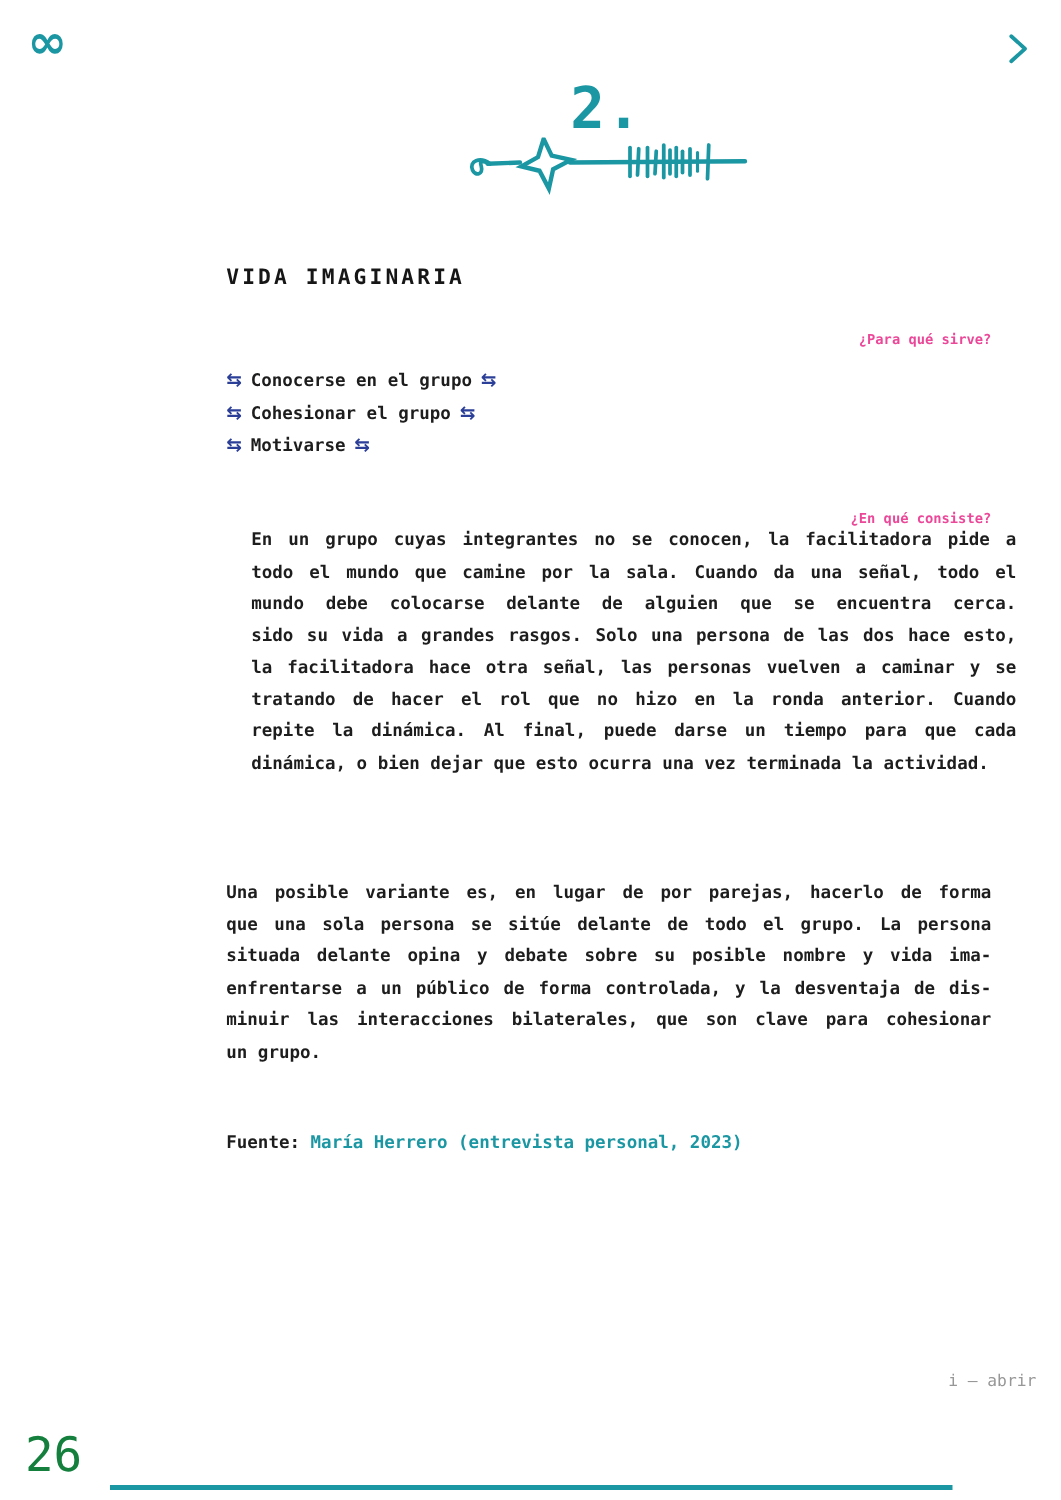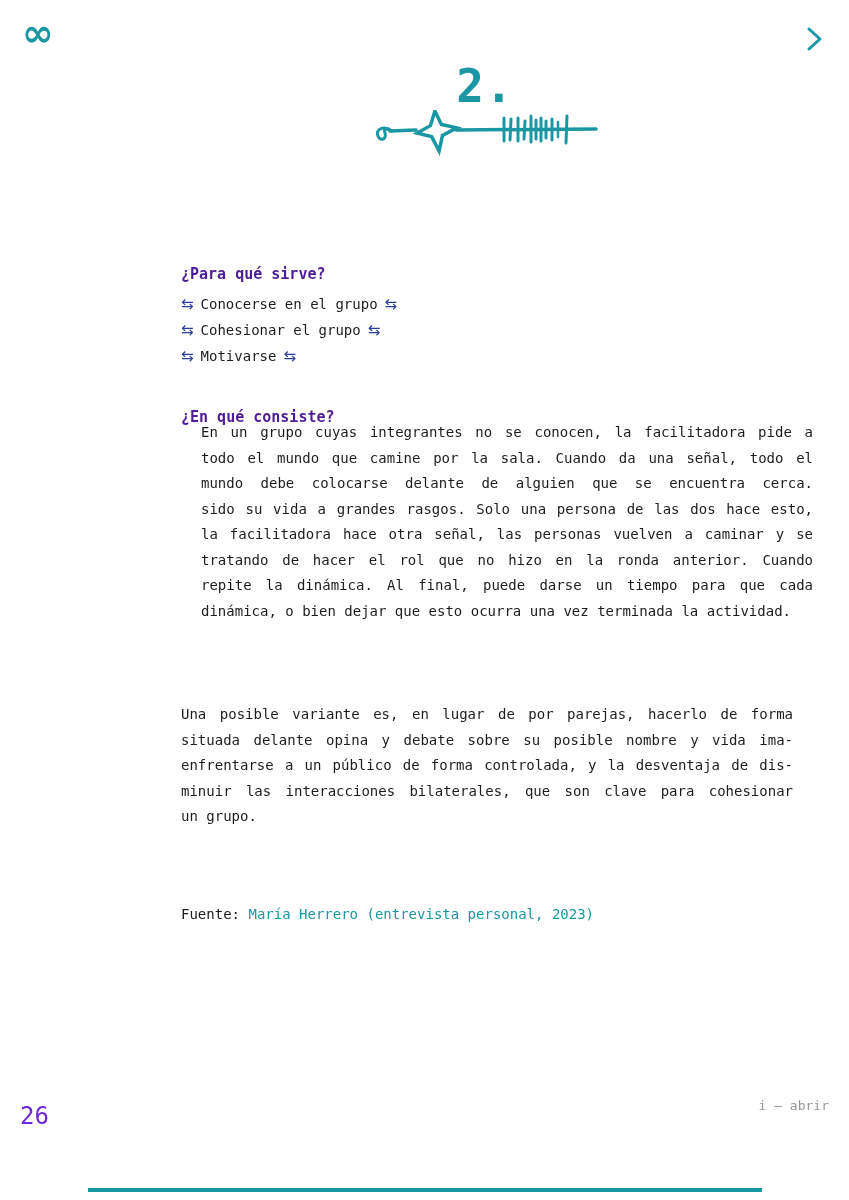--- a/index.html
+++ b/index.html
@@ -10,37 +10,37 @@
   }
   
   .infinity{position:absolute;left:22px;top:14px;font-size:38px;line-height:38px;
     font-weight:bold;font-family:"DejaVu Sans",sans-serif;color:#1b97a3;cursor:pointer;}
   .chev{position:absolute;left:803px;top:26px;cursor:pointer;}
   
   .chapter-num{position:absolute;left:370px;top:62px;width:230px;text-align:center;
     font-size:46px;line-height:48px;color:#1b97a3;font-weight:bold;letter-spacing:1px;}
   .squiggle{position:absolute;left:370px;top:110px;}
   
-  .col{position:absolute;left:181px;width:612px;}
+  .col{position:absolute;left:181px;width:612px;font-weight:bold;}
   .h1{top:212px;font-size:17px;font-weight:bold;letter-spacing:2.5px;color:#161616;}
-  .h2{font-size:15px;font-weight:bold;color:#4c1d95;}
+  .h2{font-size:11px;font-weight:bold;color:#ec4899;text-align:right;}
   .purpose-h{top:265px;}
   .purpose-list{top:291px;}
   .consist-h{top:408px;}
   .para1{top:420px;margin-left:20px;}
   .para2{top:702px;}
   .source{top:906px;font-size:14px;}
   .tline{height:25.5px;line-height:25.5px;font-size:14px;white-space:nowrap;}
   .jline{white-space:normal;text-align:justify;text-align-last:justify;}
   .prow{height:26px;line-height:26px;font-size:14px;}
   .arrow{color:#2b3f98;font-family:"DejaVu Sans",sans-serif;font-size:15px;}
   .ptxt{margin:0 7px;}
   .src-link{color:#1b97a3;text-decoration:none;cursor:pointer;}
   
-  .pgnum{position:absolute;left:20px;top:1100px;font-size:24px;line-height:32px;color:#6d28d9;}
+  .pgnum{position:absolute;left:20px;top:1148px;font-size:38px;line-height:32px;color:#15803d;}
   .foottag{position:absolute;right:20px;top:1098px;font-size:13px;color:#979797;}
   .bottom-rule{position:absolute;left:88px;top:1188px;width:674px;height:4px;background:#1b97a3;}
 </style>
 </head>
 <body>
 
 <div class="page">
 
   <div class="infinity">∞</div>
 
@@ -72,20 +72,21 @@
         <path d="M166 10 L166 29" stroke-width="3"></path>
         <path d="M171 8 L171 31" stroke-width="3"></path>
         <path d="M176 11 L176 28" stroke-width="3"></path>
         <path d="M182 9 L182 30" stroke-width="3"></path>
         <path d="M188 12 L188 27" stroke-width="2.5"></path>
         <path d="M197 6 L196 33" stroke-width="3"></path>
       </g>
     </svg>
   </div>
 
+  <div class="col h1">VIDA IMAGINARIA</div>
 
   <div class="col h2 purpose-h">¿Para qué sirve?</div>
 
   <div class="col purpose-list">
       <div class="prow"><span class="arrow">⇆</span><span class="ptxt">Conocerse en el grupo</span><span class="arrow">⇆</span></div>
       <div class="prow"><span class="arrow">⇆</span><span class="ptxt">Cohesionar el grupo</span><span class="arrow">⇆</span></div>
       <div class="prow"><span class="arrow">⇆</span><span class="ptxt">Motivarse</span><span class="arrow">⇆</span></div>
     </div>
 
   <div class="col h2 consist-h">¿En qué consiste?</div>
@@ -96,20 +97,21 @@
       <div class="tline jline">mundo debe colocarse delante de alguien que se encuentra cerca.</div>
       <div class="tline jline">sido su vida a grandes rasgos. Solo una persona de las dos hace esto,</div>
       <div class="tline jline">la facilitadora hace otra señal, las personas vuelven a caminar y se</div>
       <div class="tline jline">tratando de hacer el rol que no hizo en la ronda anterior. Cuando</div>
       <div class="tline jline">repite la dinámica. Al final, puede darse un tiempo para que cada</div>
       <div class="tline">dinámica, o bien dejar que esto ocurra una vez terminada la actividad.</div>
     </div>
 
   <div class="col para2">
       <div class="tline jline">Una posible variante es, en lugar de por parejas, hacerlo de forma</div>
+      <div class="tline jline">que una sola persona se sitúe delante de todo el grupo. La persona</div>
       <div class="tline jline">situada delante opina y debate sobre su posible nombre y vida ima-</div>
       <div class="tline jline">enfrentarse a un público de forma controlada, y la desventaja de dis-</div>
       <div class="tline jline">minuir las interacciones bilaterales, que son clave para cohesionar</div>
       <div class="tline">un grupo.</div>
     </div>
 
   <div class="col source">
     <span>Fuente:</span>
     <span> </span>
     <a class="src-link">María Herrero (entrevista personal, 2023)</a>

